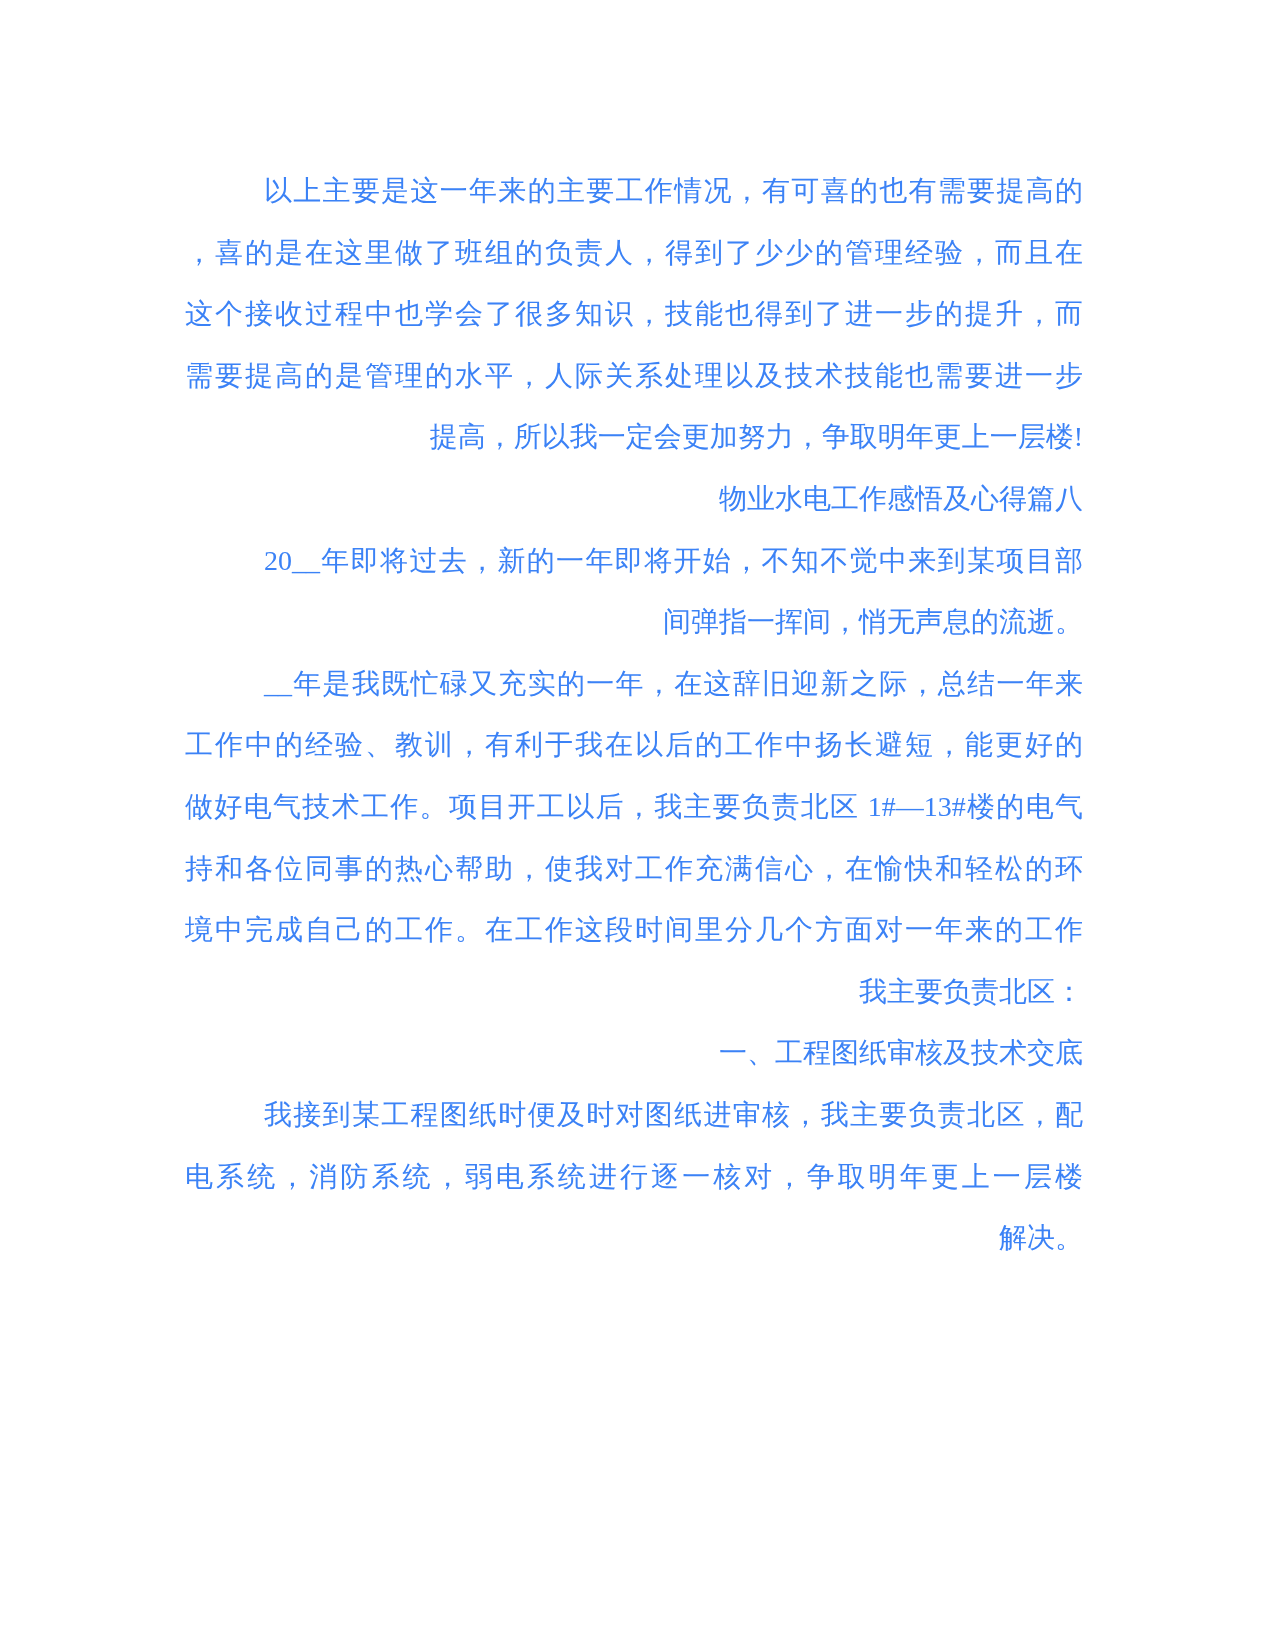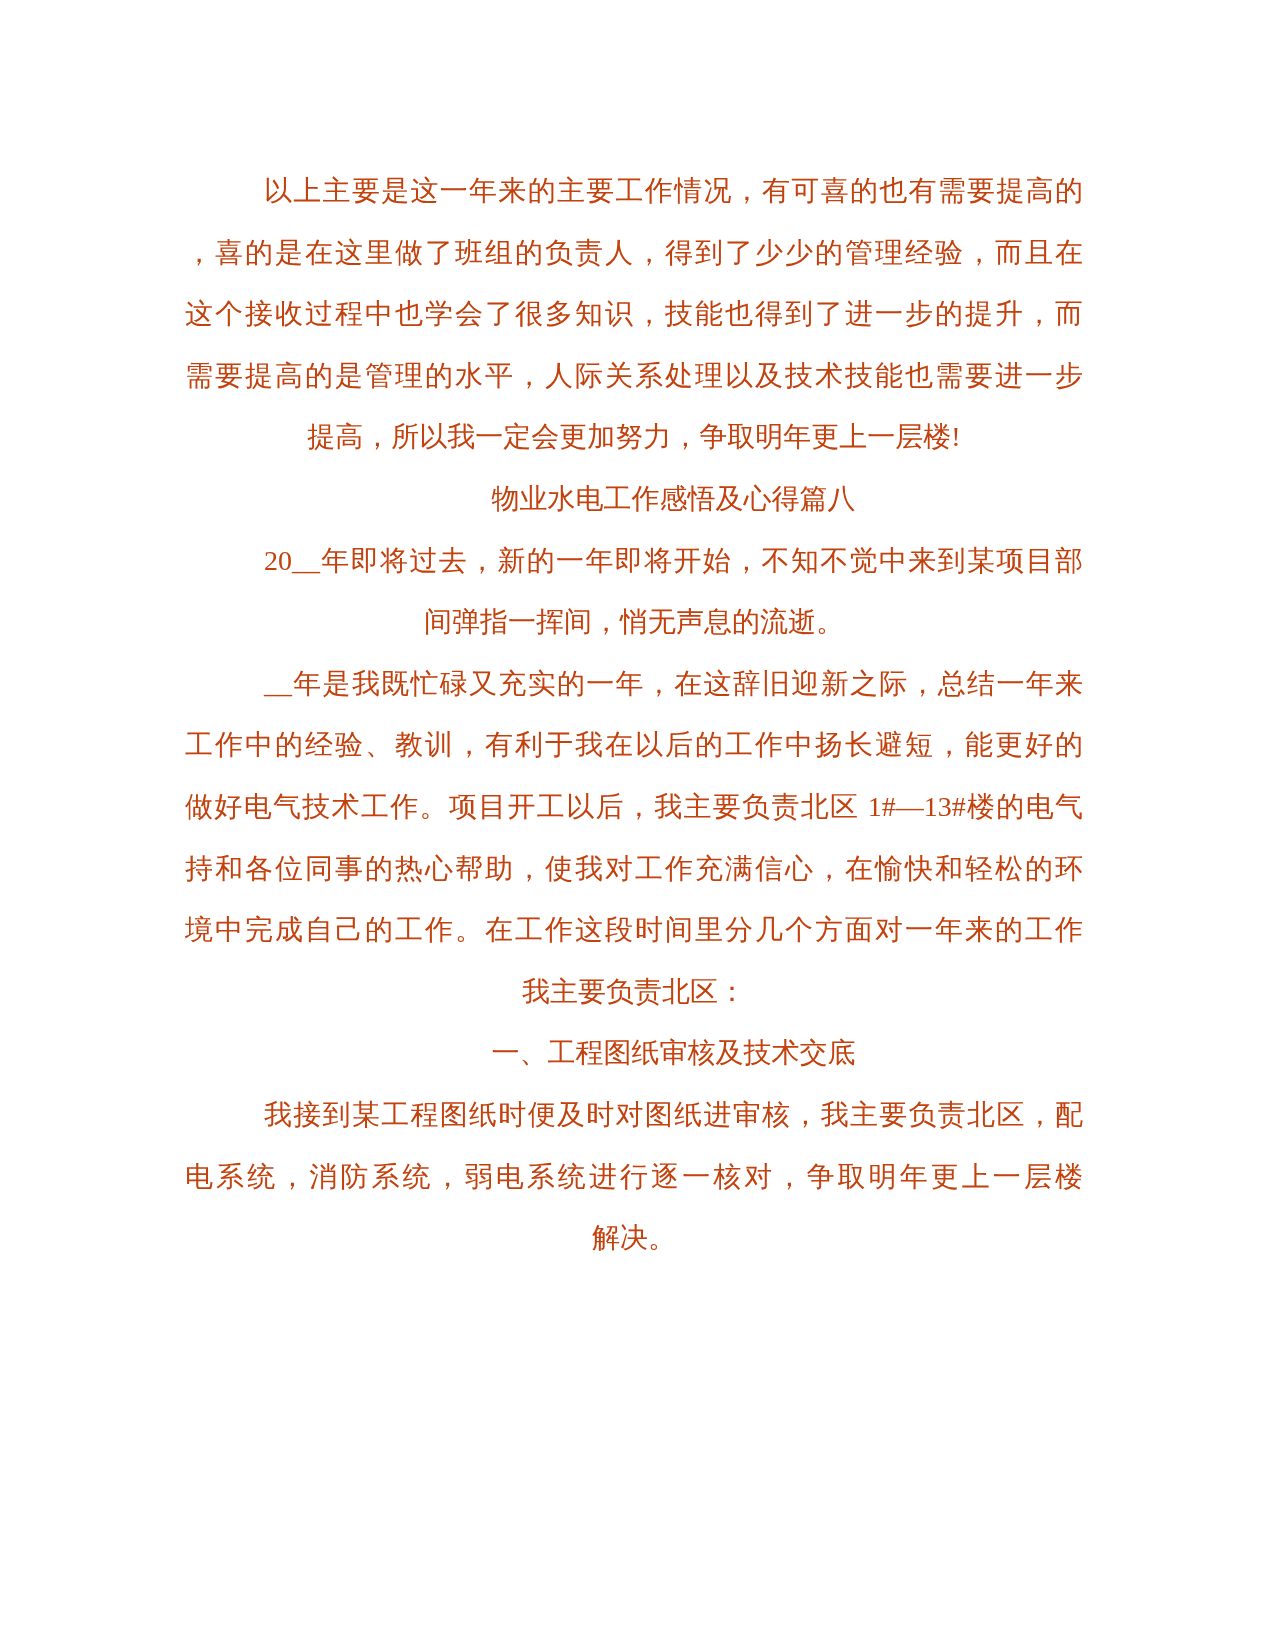--- a/index.html
+++ b/index.html
@@ -13,28 +13,28 @@
     height: 1650px;
     background: #ffffff;
     overflow: hidden;
     font-family: "Liberation Serif", "DejaVu Serif", serif;
   }
   .text-block {
     position: absolute;
     left: 185px;
     top: 160px;
     width: 898px;
-    color: #c2410c;
+    color: #3b82f6;
   }
   .line {
     font-size: 28px;
     line-height: 61.6px;
     height: 61.6px;
     white-space: normal;
-    text-align: center;
+    text-align: right;
     font-weight: 400;
   }
   .line.just {
     text-align: justify;
     text-align-last: justify;
     text-justify: inter-character;
   }
   .line.indent {
     text-indent: 79px;
   }

